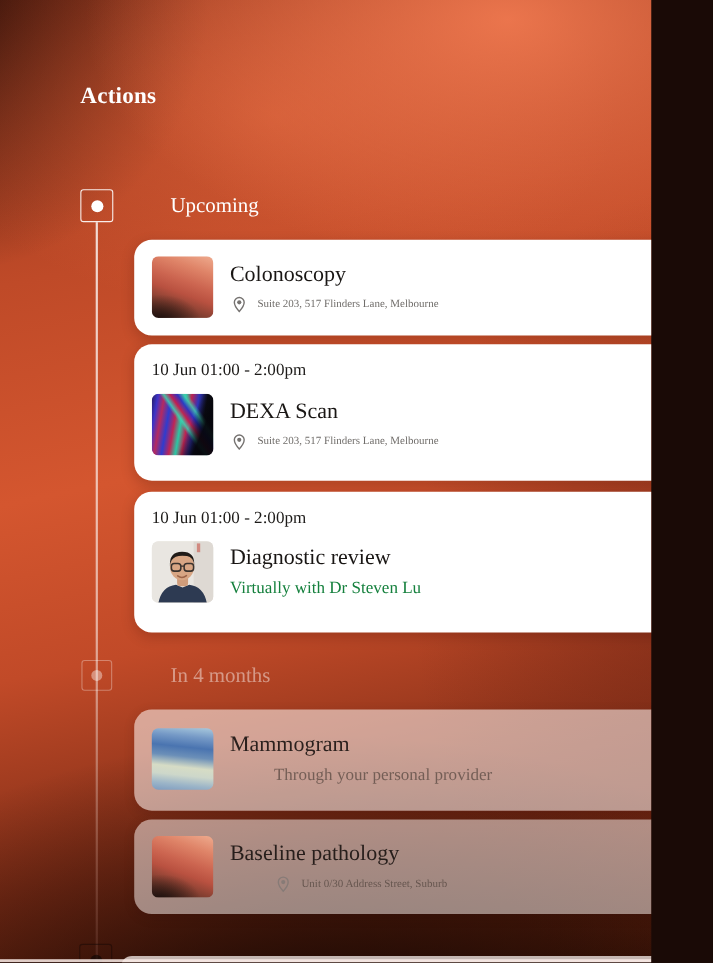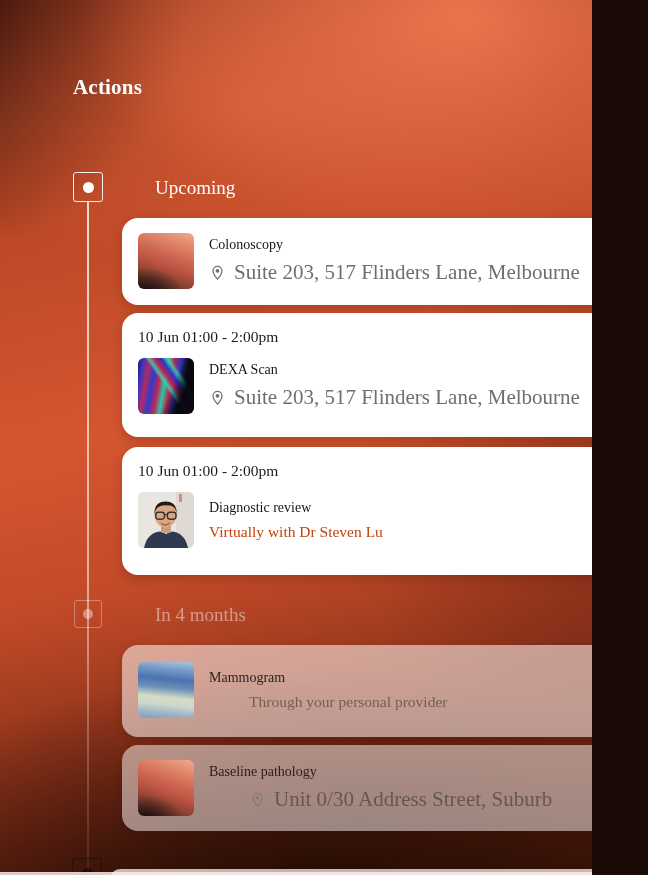--- a/index.html
+++ b/index.html
@@ -47,23 +47,23 @@
   .card.c2 { top:313px; height:124px; }
   .card.c3 { top:447px; height:128px; }
   .card.c4 { top:645px; height:92px;  background:rgba(255,250,247,0.55); box-shadow:0 3px 10px rgba(40,10,3,0.15); }
   .card.c5 { top:745px; height:86px;  background:rgba(255,250,247,0.5);  box-shadow:0 3px 10px rgba(40,10,3,0.15); }
   .card-time { margin:15px 16px 12px; font-size:15.5px; font-weight:500; color:#1d1b19; }
   .card-row { display:flex; align-items:center; padding:15px 16px; }
   .c2 .card-row, .c3 .card-row { padding-top:0; }
   .c4 .card-row { padding-top:17px; }
   .thumb { flex:0 0 56px; width:56px; height:56px; border-radius:6px; }
   .card-text { margin-left:15px; min-width:0; }
-  .card-title { font-size:14px; font-weight:500; color:#191614; margin-bottom:7px; white-space:nowrap; }
-  .loc-row { display:flex; align-items:center; gap:8px; font-size:21px; color:#716e6b; white-space:nowrap; }
-  .sub-row { font-size:15.5px; color:#c2410c; white-space:nowrap; }
+  .card-title { font-size:20px; font-weight:500; color:#191614; margin-bottom:7px; white-space:nowrap; }
+  .loc-row { display:flex; align-items:center; gap:8px; font-size:10px; color:#716e6b; white-space:nowrap; }
+  .sub-row { font-size:15.5px; color:#15803d; white-space:nowrap; }
   .card.c4 .card-title, .card.c5 .card-title { color:rgba(24,18,15,0.9); }
   .card.c4 .sub-row, .card.c5 .loc-row { color:rgba(66,55,48,0.62);margin-left:40px; }
   .pin-icon { flex:0 0 17px; }
 
   
   .thumb-colono, .thumb-path {
     background:
       radial-gradient(ellipse 60px 40px at 15% 105%, rgba(18,9,7,0.8), rgba(18,9,7,0) 60%),
       linear-gradient(200deg, #efab8e 0%, #df8468 22%, #cc6550 42%, #b95140 58%, #71392c 82%, #3d2520 100%);
   }

